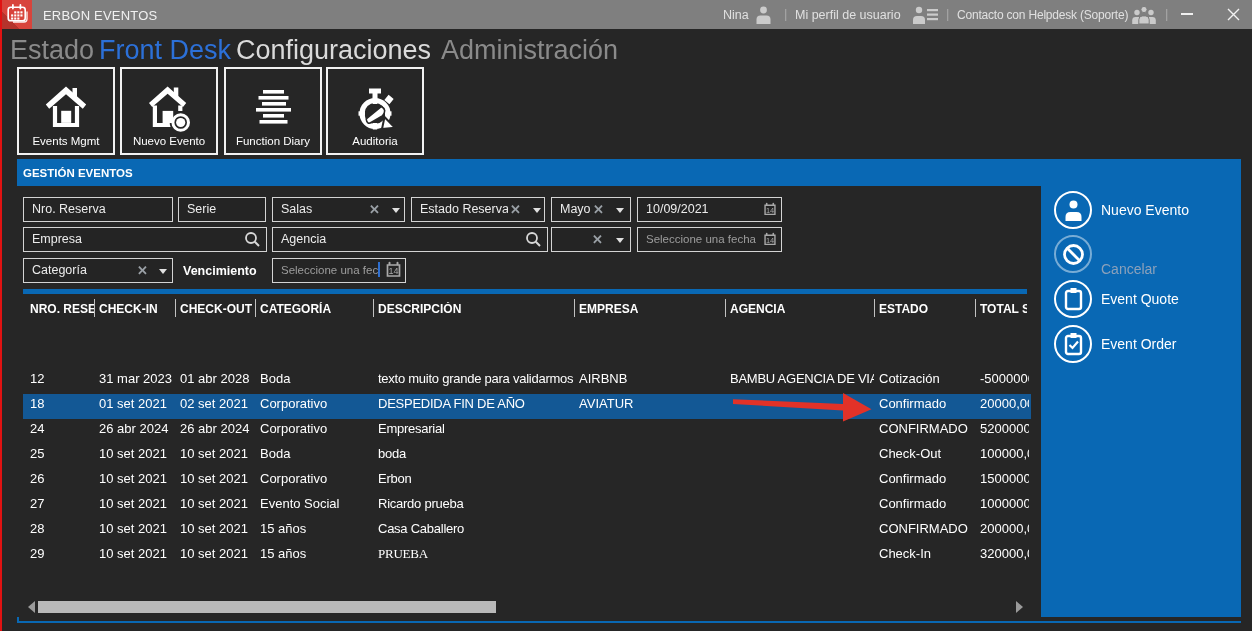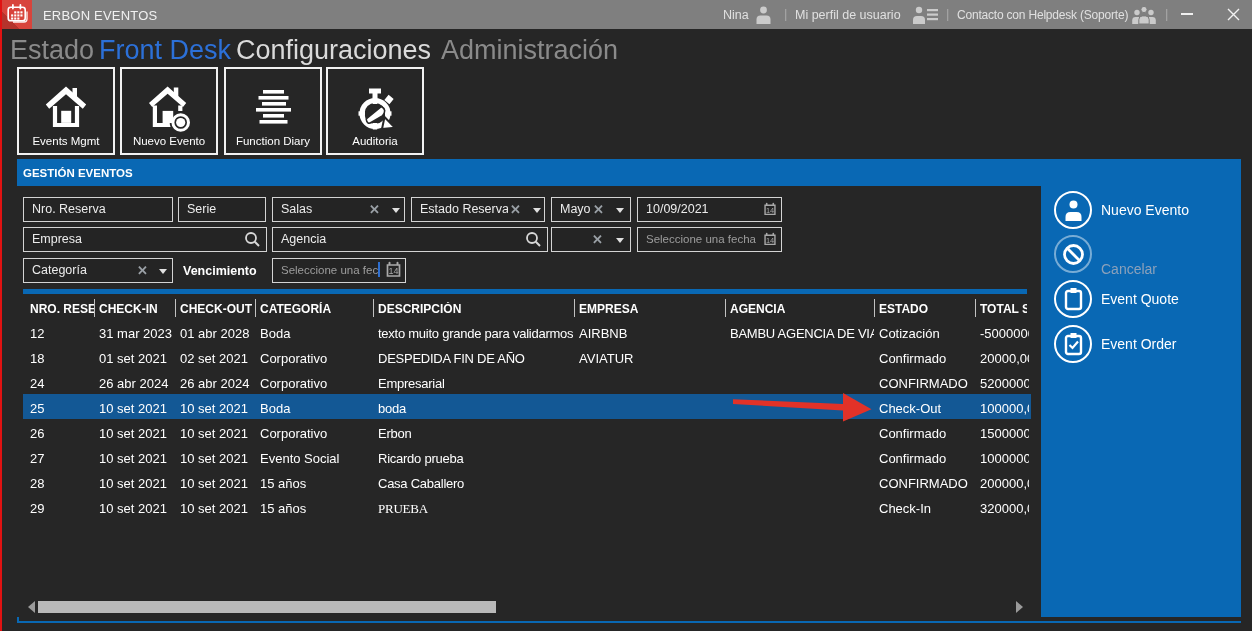--- a/index.html
+++ b/index.html
@@ -24,21 +24,21 @@
   .fbox { height:25px; border:1px solid #d4d4d4; background:#242424; color:#ececec;
     font-size:12.5px; line-height:23px; padding-left:8px; }
   .row1 { top:197px; } .row2 { top:227px; } .row3 { top:258px; }
   .gray { color:#9d9d9d; }
   .clrx { position:absolute; top:0px; font-size:13px; color:#9aa0a6; font-weight:bold; background:#242424; padding:0 2px; }
   .ddt { position:absolute; top:10px; width:0; height:0; border-left:4.5px solid transparent;
      border-right:4.5px solid transparent; border-top:5px solid #e0e0e0; }
   #gridstrip { left:23px; top:289px; width:1004px; height:5px; background:#0968b4; }
   .hcell { top:302px; font-size:12px; font-weight:bold; color:#fff; position:absolute; white-space:nowrap; overflow:hidden; }
   .hsep { top:299px; width:1px; height:18px; background:#c2c2c2; position:absolute; }
-  .gcell { font-size:13px; color:#fff; position:absolute; white-space:nowrap; overflow:hidden; }
+  .gcell { font-size:13px; color:#fff; position:absolute; white-space:nowrap; overflow:hidden;margin-top:45px; }
   #selrow { left:23px; top:394px; width:1008px; height:25px; background:#135895; }
   #sthumb { left:38px; top:601px; width:458px; height:12px; background:#b9b9b9; }
   .sarrow { position:absolute; top:601px; width:0; height:0; }
   .pcirc { position:absolute; width:38px; height:38px; border-radius:50%; border:2px solid #fff; }
   .plabel { position:absolute; font-size:14px; color:#fff; }
 </style>
 </head>
 <body>
 <div id="stage">
 

